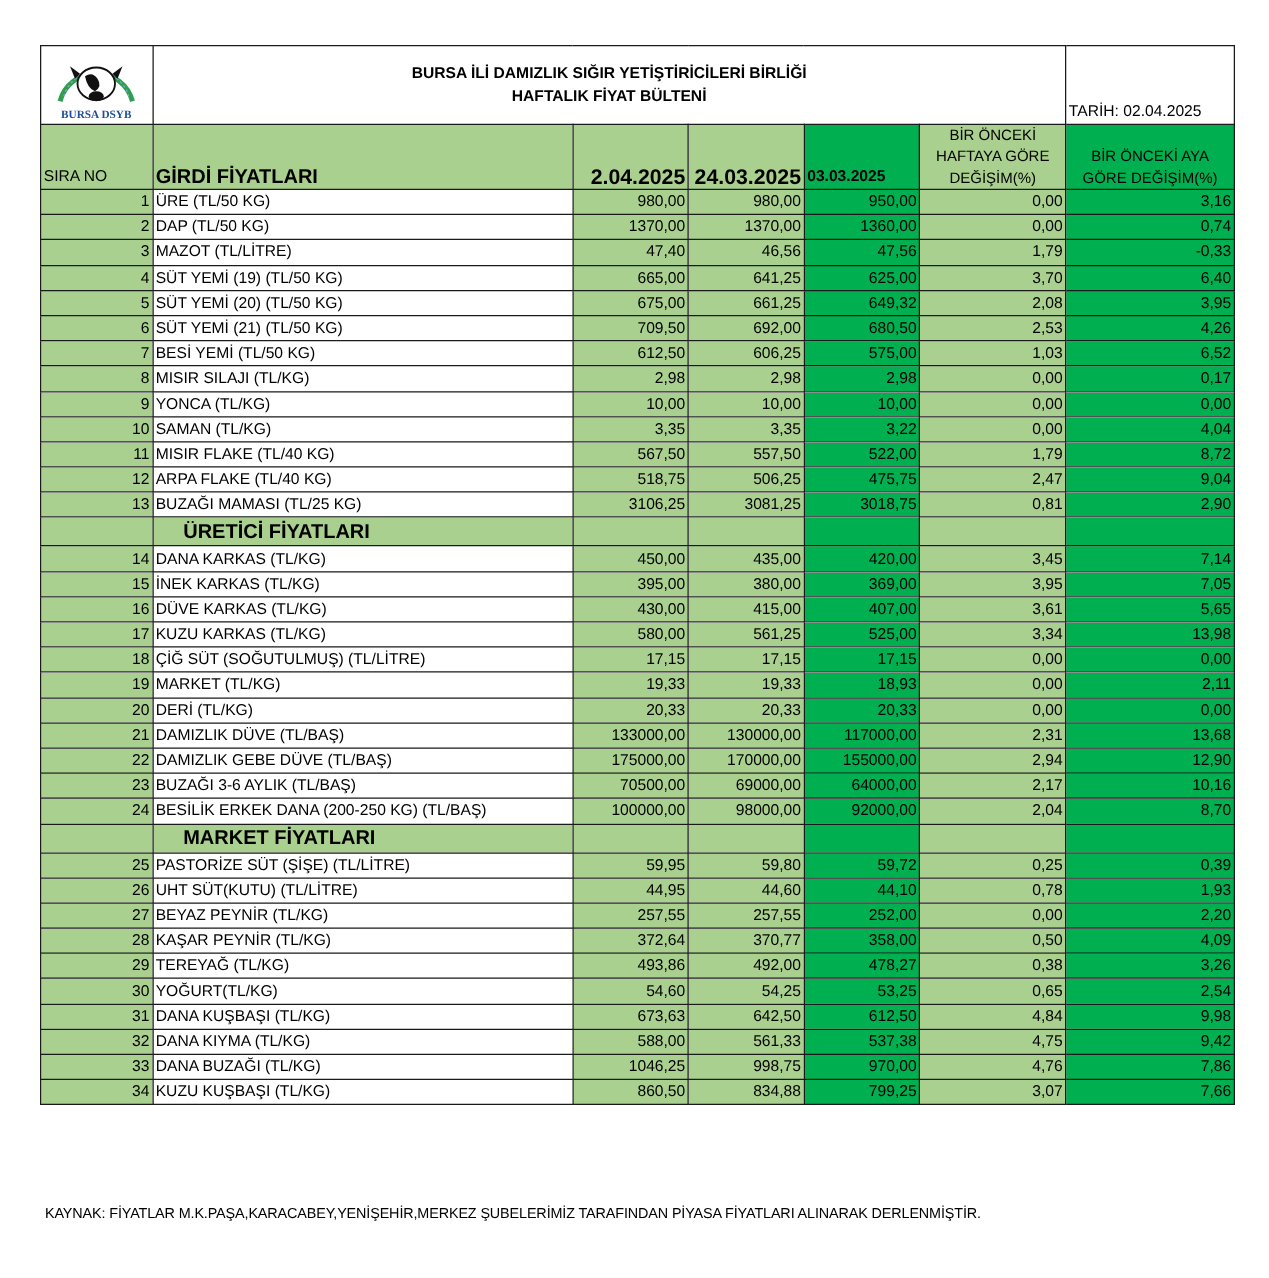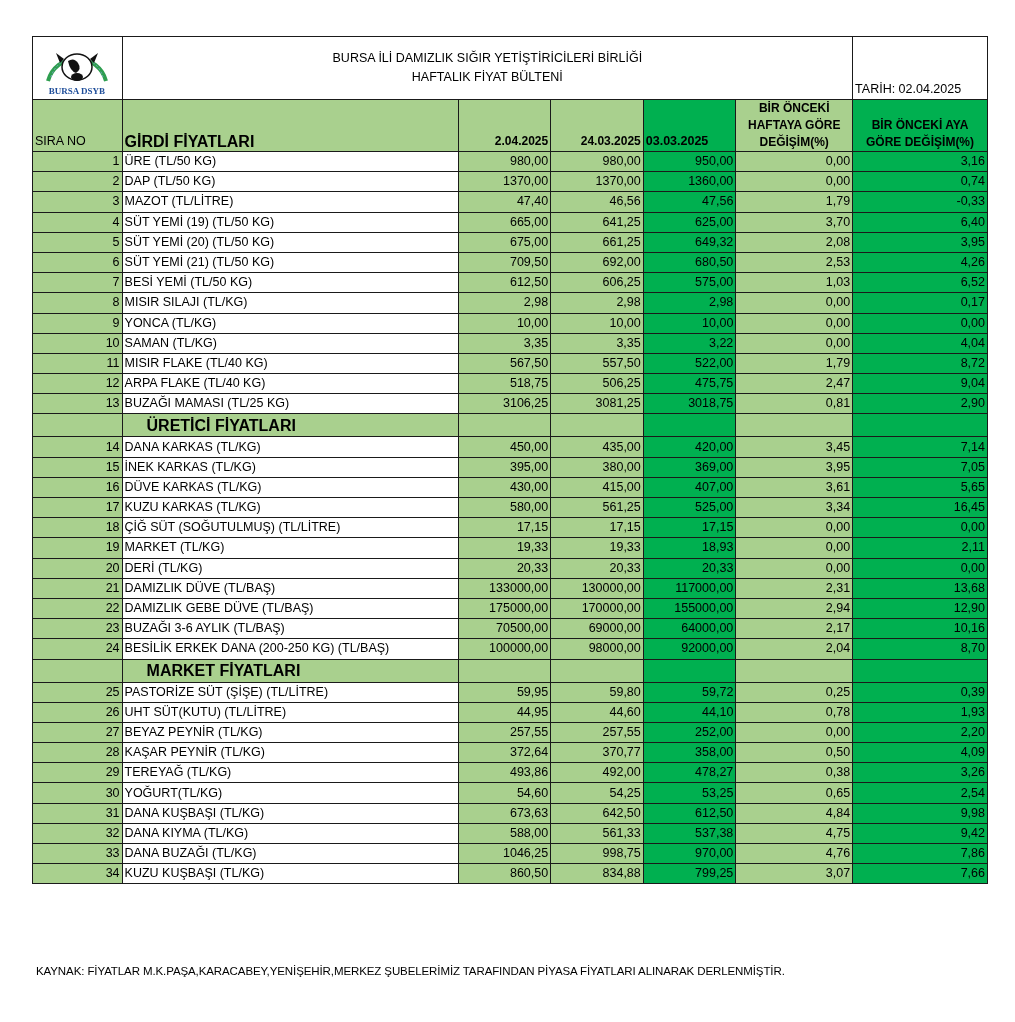--- a/index.html
+++ b/index.html
@@ -13,28 +13,28 @@
   col.c-d2 { width: 92px; }
   col.c-d3 { width: 92px; }
   col.c-w { width: 116px; }
   col.c-m { width: 134px; }
   .lg { background: #a9d08e; }
   .dg { background: #00b050; }
   .wh { background: #ffffff; }
   .num { text-align: right; }
   .hdr-top td { height: 70px; }
   .logo-cell { text-align: center; vertical-align: middle; }
-  .title-cell { text-align: center; vertical-align: middle; font-weight: normal; font-size: 16.5px; line-height: 23px; padding-top: 6px; }
+  .title-cell { text-align: center; vertical-align: middle; font-weight: bold; font-size: 16.5px; line-height: 23px; padding-top: 6px; }
   .date-cell { vertical-align: bottom; font-size: 12.5px; padding-bottom: 3px; }
   .hdr-cols td { height: 70px; vertical-align: bottom; padding-bottom: 2px; }
   .hdr-cols .sira { font-size: 12.5px; }
   .hdr-cols .sec { font-weight: bold; font-size: 16px; }
-  .hdr-cols .dt { font-weight: bold; font-size: 12px; text-align: right; margin-top: 10px; }
+  .hdr-cols .dt { font-weight: bold; font-size: 17px; text-align: right; margin-top: 10px; }
   .hdr-cols .dt3 { font-weight: bold; font-size: 12.5px; text-align: left; }
-  .hdr-cols .chg { font-weight: bold; font-size: 12px; text-align: center; white-space: normal; line-height: 17px; }
+  .hdr-cols .chg { font-weight: normal; font-size: 12px; text-align: center; white-space: normal; line-height: 17px; }
   tr.section td { height: 22px; padding-left: 24px; }
   tr.section .sec { font-weight: bold; font-size: 16px; }
   .footer { position: absolute; left: 36px; top: 965px; font-size: 11.5px; letter-spacing: -0.1px; }
   .logo svg { display: block; margin: 0 auto; }
 </style>
 </head>
 <body>
 
 <div class="sheet">
   <table class="bulletin">
@@ -232,21 +232,21 @@
           <td class="lg num">3,61</td>
           <td class="dg num">5,65</td>
         </tr>
         <tr>
           <td class="lg num">17</td>
           <td class="wh">KUZU KARKAS (TL/KG)</td>
           <td class="lg num">580,00</td>
           <td class="lg num">561,25</td>
           <td class="dg num">525,00</td>
           <td class="lg num">3,34</td>
-          <td class="dg num">16,45</td>
+          <td class="dg num">13,98</td>
         </tr>
         <tr>
           <td class="lg num">18</td>
           <td class="wh">ÇİĞ SÜT (SOĞUTULMUŞ) (TL/LİTRE)</td>
           <td class="lg num">17,15</td>
           <td class="lg num">17,15</td>
           <td class="dg num">17,15</td>
           <td class="lg num">0,00</td>
           <td class="dg num">0,00</td>
         </tr>

